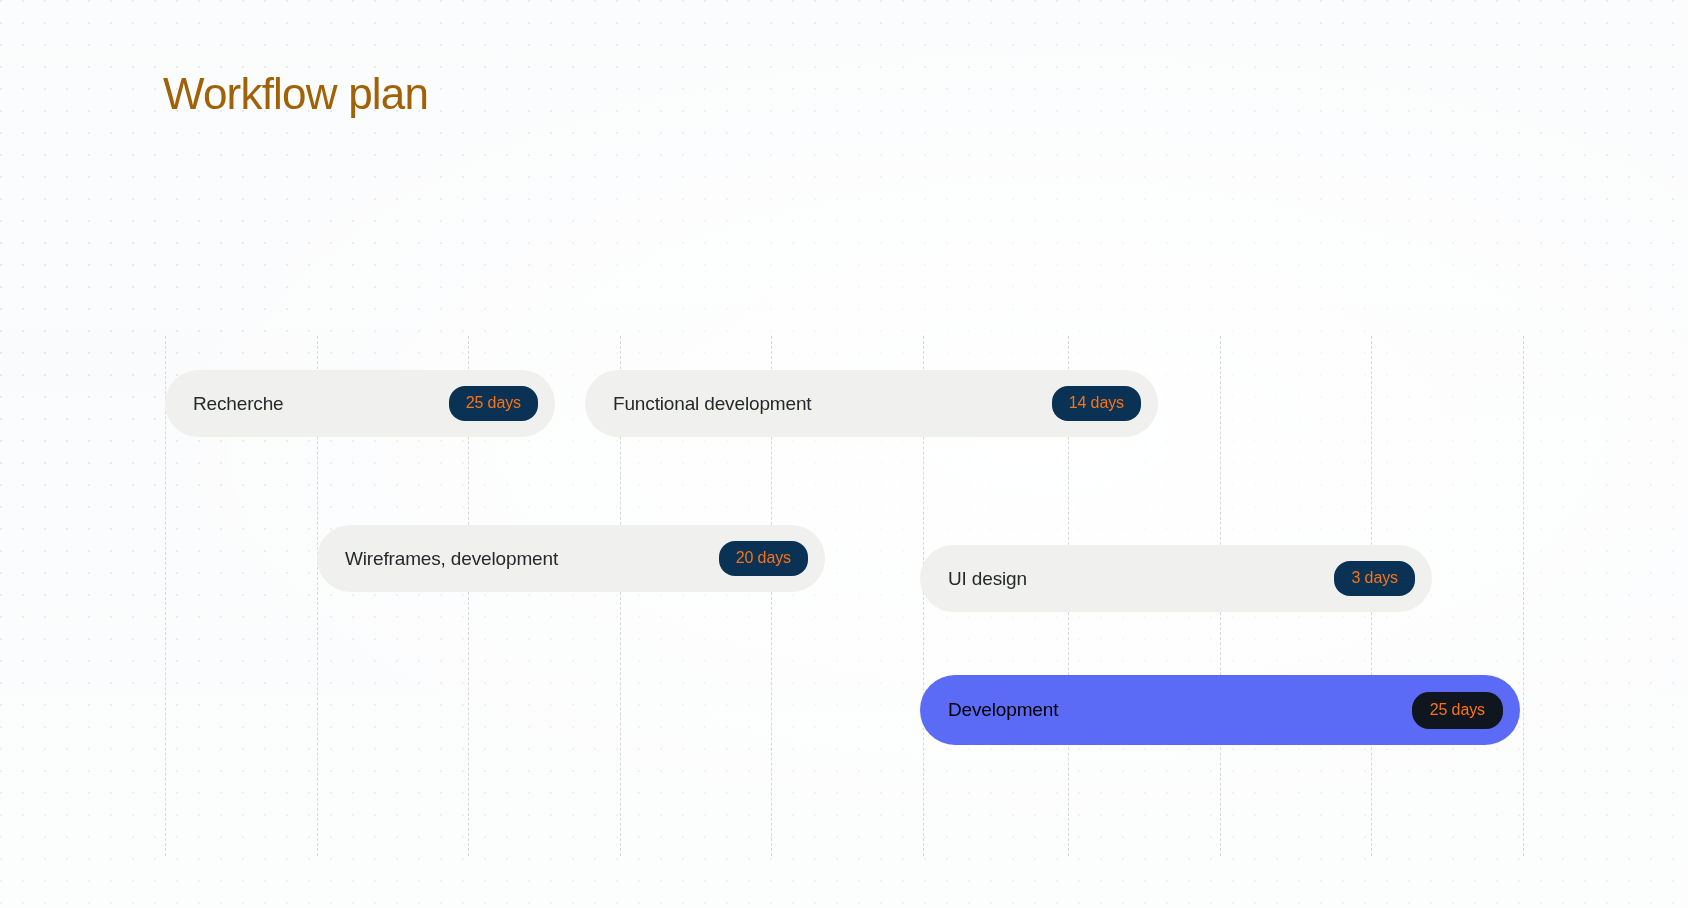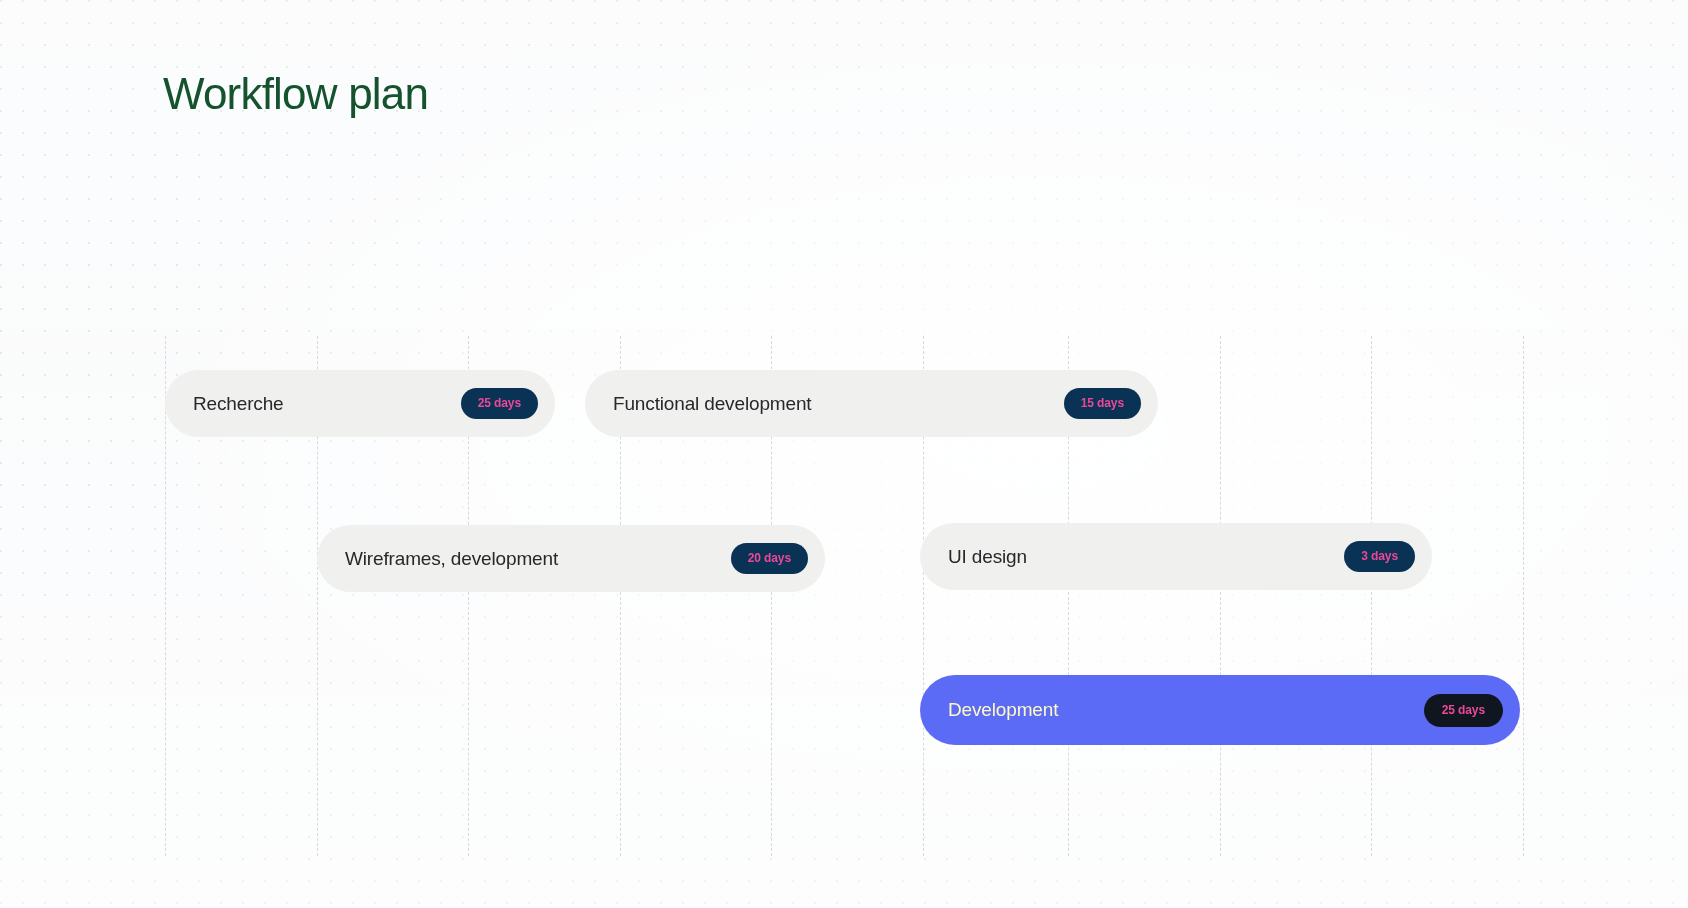--- a/index.html
+++ b/index.html
@@ -31,21 +31,21 @@
   }
 
   .page-title {
     position: absolute;
     left: 163px;
     top: 68px;
     font-size: 44px;
     line-height: 52px;
     font-weight: 400;
     letter-spacing: -0.8px;
-    color: #14532d;
+    color: #a16207;
     white-space: nowrap;
   }
 
   
   .gantt {
     position: absolute;
     left: 0;
     top: 0;
     width: 1688px;
     height: 908px;
@@ -94,33 +94,32 @@
 
   .bar-label {
     font-size: 19px;
     font-weight: 400;
     letter-spacing: -0.15px;
     color: #26282b;
     white-space: nowrap;
   }
 
   .bar.highlight .bar-label {
-    color: #fef9c3;
+    color: #000000;
   }
 
   .bar-badge {
     background: #0a3254;
-    color: #ec4899;
-    font-size: 12px;
+    color: #f97316;
+    font-size: 16px;
     letter-spacing: -0.1px;
     line-height: 1;
     padding: 9px 17px 10px 17px;
     border-radius: 16px;
     white-space: nowrap;
-    font-weight: bold;
   }
 
   .bar.highlight .bar-badge {
     background: #10161f;
     padding: 10px 18px 11px 18px;
     border-radius: 17px;
   }
 </style>
 </head>
 <body>
@@ -144,27 +143,27 @@
       <div class="gridline" style="left: 1523px;"></div>
     </div>
 
   <div class="bars">
       <div class="bar" style="left: 165px; top: 370px; width: 390px;">
         <span class="bar-label">Recherche</span>
         <span class="bar-badge">25 days</span>
       </div>
       <div class="bar" style="left: 585px; top: 370px; width: 573px; justify-content: space-between;">
         <span class="bar-label">Functional development</span>
-        <span class="bar-badge">15 days</span>
+        <span class="bar-badge">14 days</span>
       </div>
       <div class="bar" style="left: 317px; top: 525px; width: 508px;">
         <span class="bar-label">Wireframes, development</span>
         <span class="bar-badge">20 days</span>
       </div>
-      <div class="bar" style="left: 920px; top: 523px; width: 512px; text-align: center;">
+      <div class="bar" style="left: 920px; top: 545px; width: 512px; text-align: center;">
         <span class="bar-label">UI design</span>
         <span class="bar-badge">3 days</span>
       </div>
       <div class="bar highlight" style="left: 920px; top: 675px; width: 600px;">
         <span class="bar-label">Development</span>
         <span class="bar-badge">25 days</span>
       </div>
     </div>
 
 </div>

